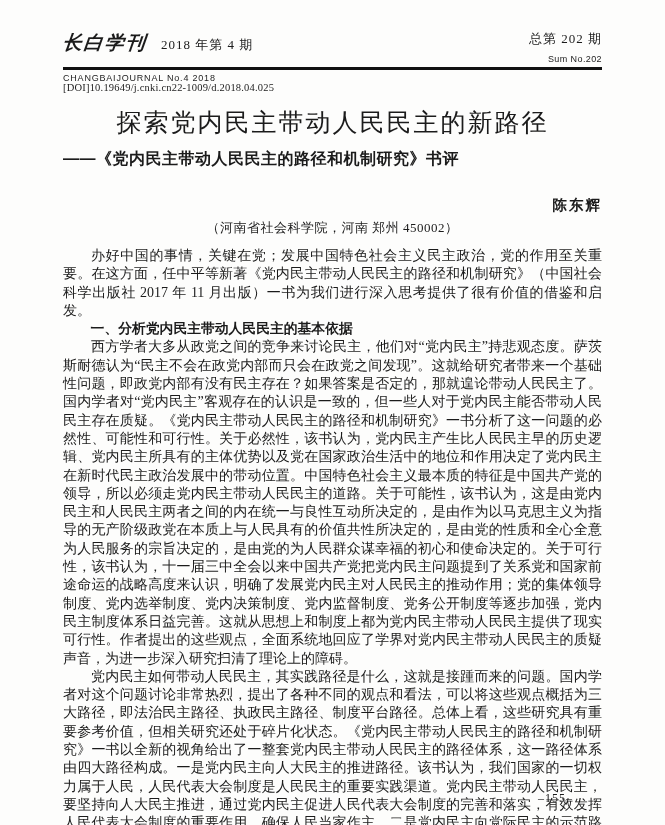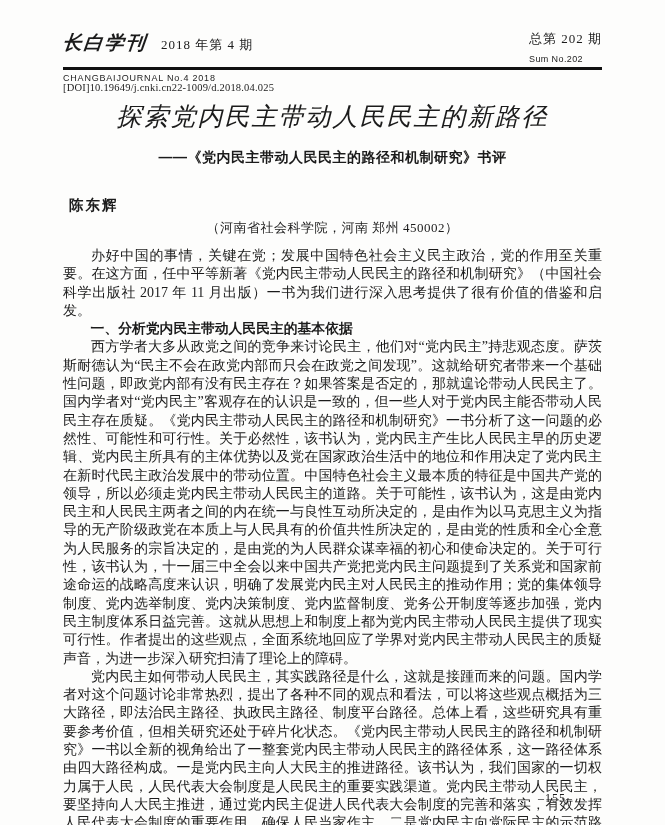--- a/index.html
+++ b/index.html
@@ -45,21 +45,21 @@
     letter-spacing: 1px;
     text-align: center;
   }
   .journal-en {
     font-family: "Liberation Sans", sans-serif;
     font-size: 9px;
     letter-spacing: 0.8px;
     margin-top: 17px;
     color: #222;
   }
-  .header-right { text-align: left; }
+  .header-right { text-align: right; }
   .total-cn { font-size: 13px; letter-spacing: 1px; }
   .total-en {
     font-family: "Liberation Sans", sans-serif;
     font-size: 9px;
     letter-spacing: 0.4px;
     margin-top: 6px;
     color: #222;
   }
   .rule {
     position: absolute;
@@ -73,48 +73,46 @@
   .doi {
     position: absolute;
     top: 82px;
     left: 63px;
     font-size: 10.5px;
     letter-spacing: 0.2px;
     color: #222;
   }
   .title {
     position: absolute;
-    top: 100px;
+    top: 106px;
     left: 63px;
     right: 63px;
     margin: 0;
     text-align: center;
     font-size: 25px;
     font-weight: 500;
     letter-spacing: 2px;
     font-family: "Liberation Serif", serif;
-    font-style: italic;
   }
   .subtitle {
     position: absolute;
     top: 149px;
     left: 63px;
     right: 63px;
-    text-align: center;
     font-family: "Liberation Sans", sans-serif;
     font-weight: bold;
-    font-size: 14px;
+    font-size: 16px;
     letter-spacing: 0.5px;
   }
   .author {
     position: absolute;
     top: 196px;
     left: 69px;
     right: 63px;
-    text-align: left;
+    text-align: right;
     font-family: "Liberation Sans", sans-serif;
     font-weight: bold;
     font-size: 14.5px;
     letter-spacing: 2px;
   }
   .affiliation {
     position: absolute;
     top: 219px;
     left: 63px;
     right: 63px;

